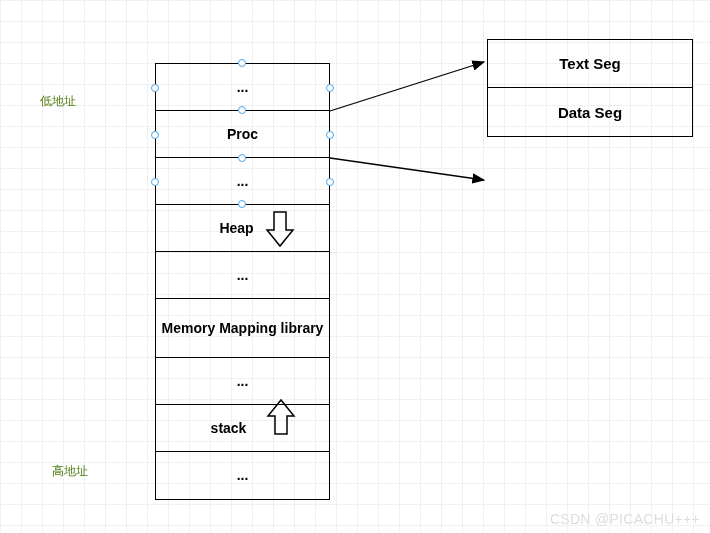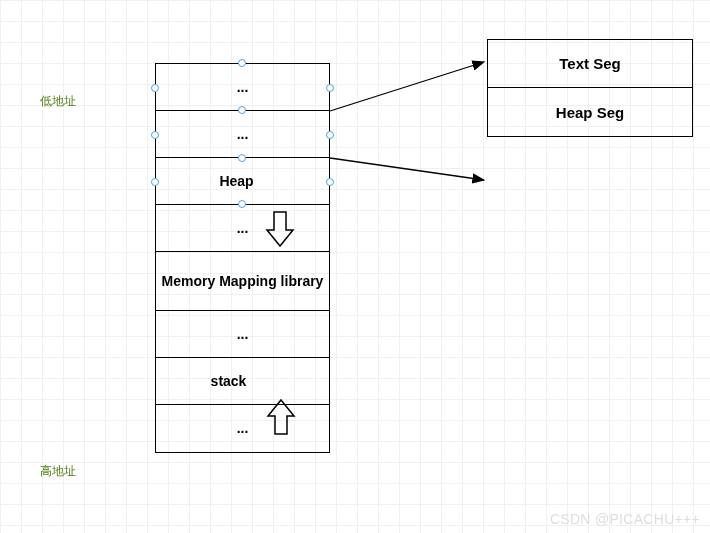--- a/index.html
+++ b/index.html
@@ -82,24 +82,25 @@
       letter-spacing: 0.3px;
     }
     .big-arrow {
       position: absolute;
     }
   </style>
 </head>
 <body>
 
 <div class="label-left" style="left:40px; top:93px;">低地址</div>
-<div class="label-left" style="left:40px; top:463px;font-family:Liberation Serif, serif;">高地址</div>
+<div class="label-left" style="left:52px; top:463px;font-family:Liberation Serif, serif;">高地址</div>
 
 <div class="main-table">
   <div class="main-row">...</div>
+  <div class="main-row">Proc</div>
   <div class="main-row">...</div>
   <div class="main-row">
     <span style="margin-right:12px;">Heap</span>
   </div>
   <div class="main-row">...</div>
   <div class="main-row tall">Memory Mapping library</div>
   <div class="main-row">...</div>
   <div class="main-row">
     <span style="margin-right:28px;">stack</span>
   </div>
@@ -109,21 +110,21 @@
 <svg class="big-arrow" style="left:265px; top:210px;" width="30" height="38" viewBox="0 0 30 38">
   <path d="M 9 2 L 21 2 L 21 20 L 28 20 L 15 36 L 2 20 L 9 20 Z" fill="none" stroke="#000" stroke-width="1.5"></path>
 </svg>
 
 <svg class="big-arrow" style="left:266px; top:398px;" width="30" height="38" viewBox="0 0 30 38">
   <path d="M 15 2 L 28 18 L 21 18 L 21 36 L 9 36 L 9 18 L 2 18 Z" fill="none" stroke="#000" stroke-width="1.5"></path>
 </svg>
 
 <div class="right-table">
   <div class="right-row">Text Seg</div>
-  <div class="right-row">Heap Seg</div>
+  <div class="right-row">Data Seg</div>
 </div>
 
 <div class="sel-handle" style="left:151px; top:84px;"></div>
 <div class="sel-handle" style="left:238px; top:59px;"></div>
 <div class="sel-handle" style="left:326px; top:84px;"></div>
 <div class="sel-handle" style="left:151px; top:131px;"></div>
 <div class="sel-handle" style="left:238px; top:106px;"></div>
 <div class="sel-handle" style="left:326px; top:131px;"></div>
 <div class="sel-handle" style="left:151px; top:178px;"></div>
 <div class="sel-handle" style="left:238px; top:154px;"></div>

